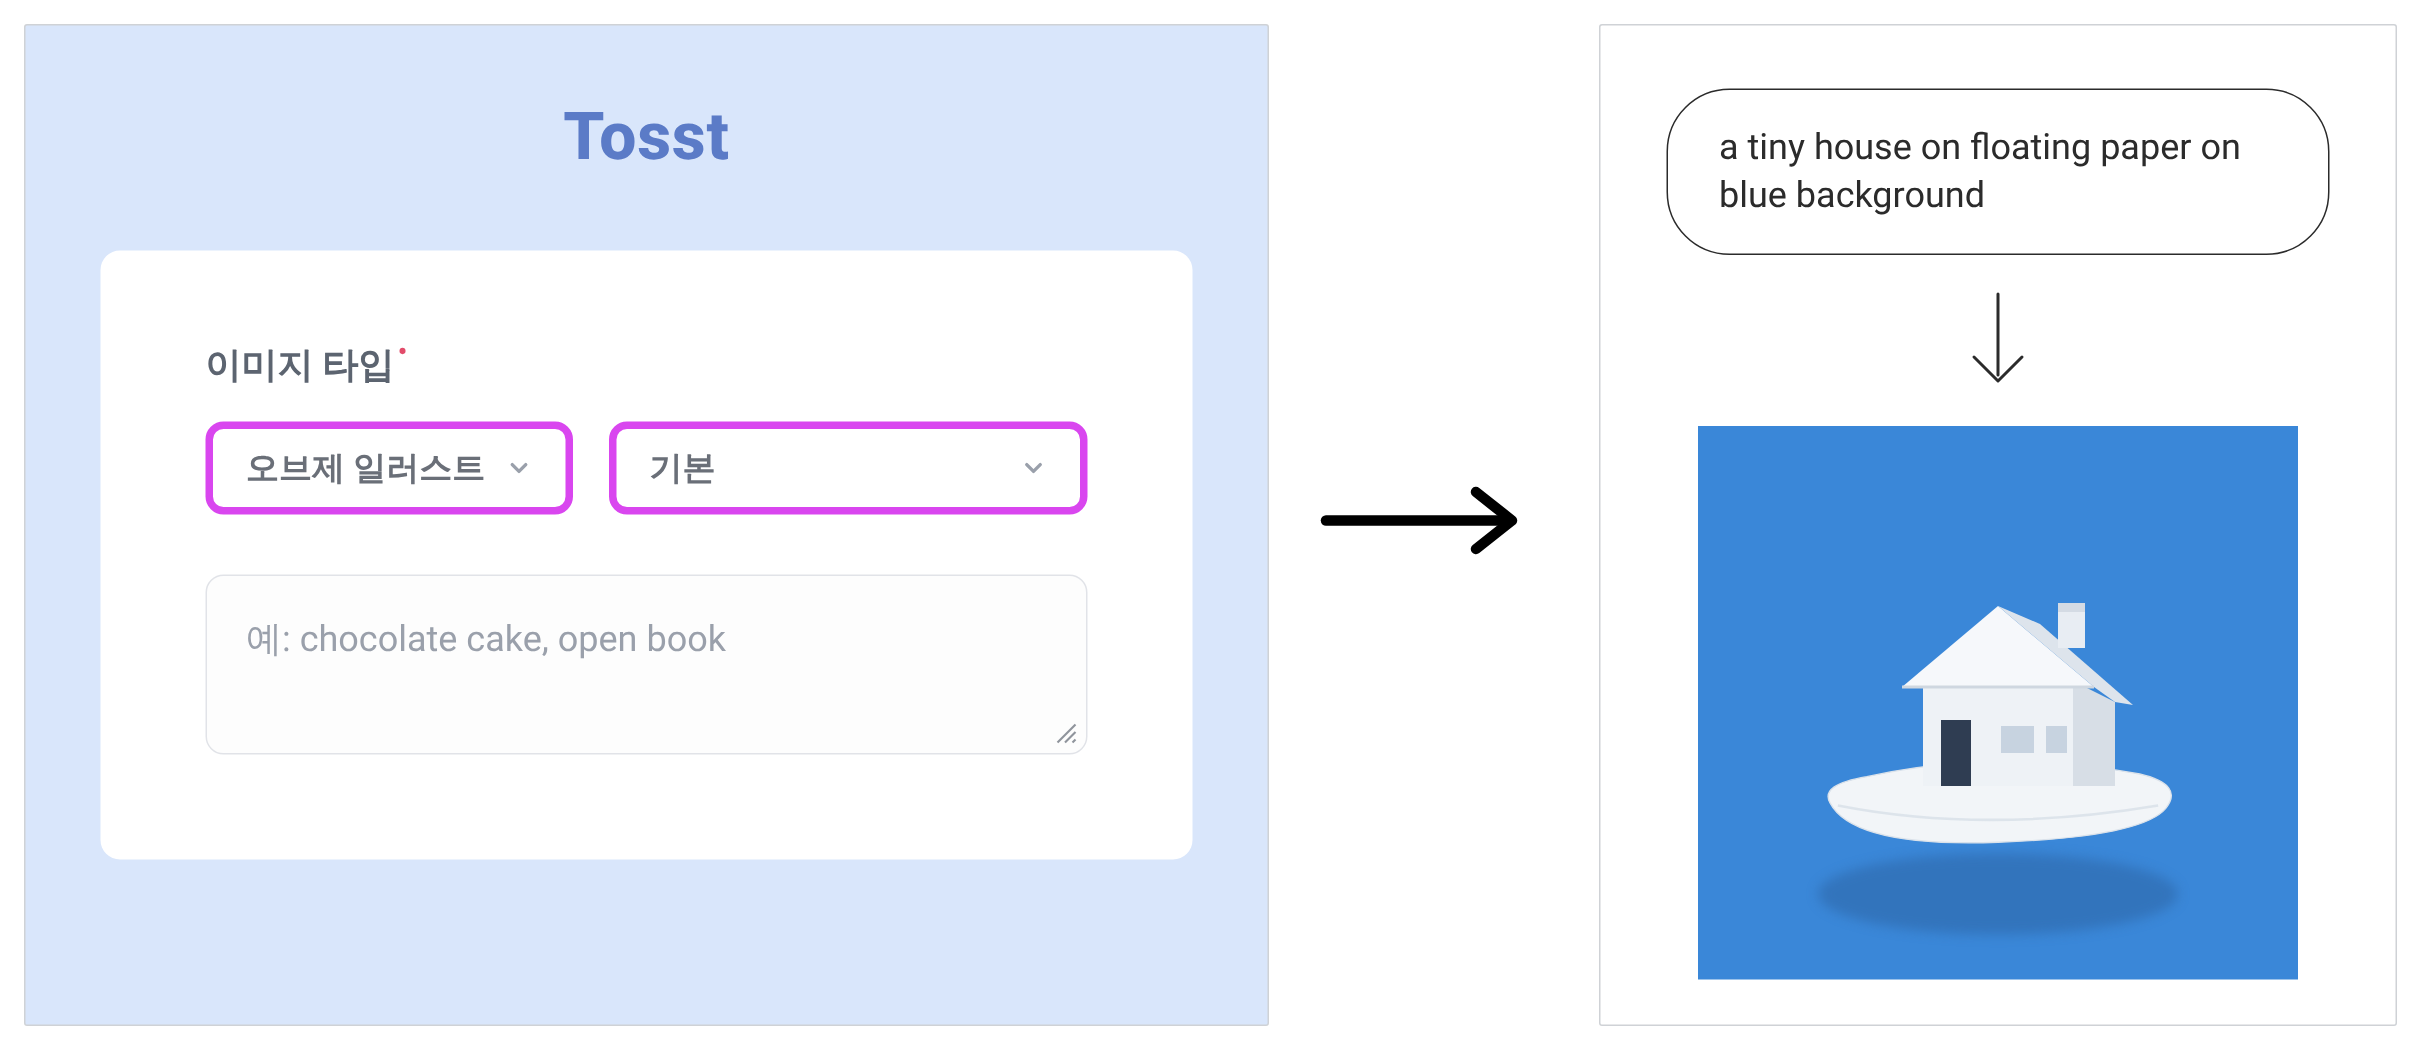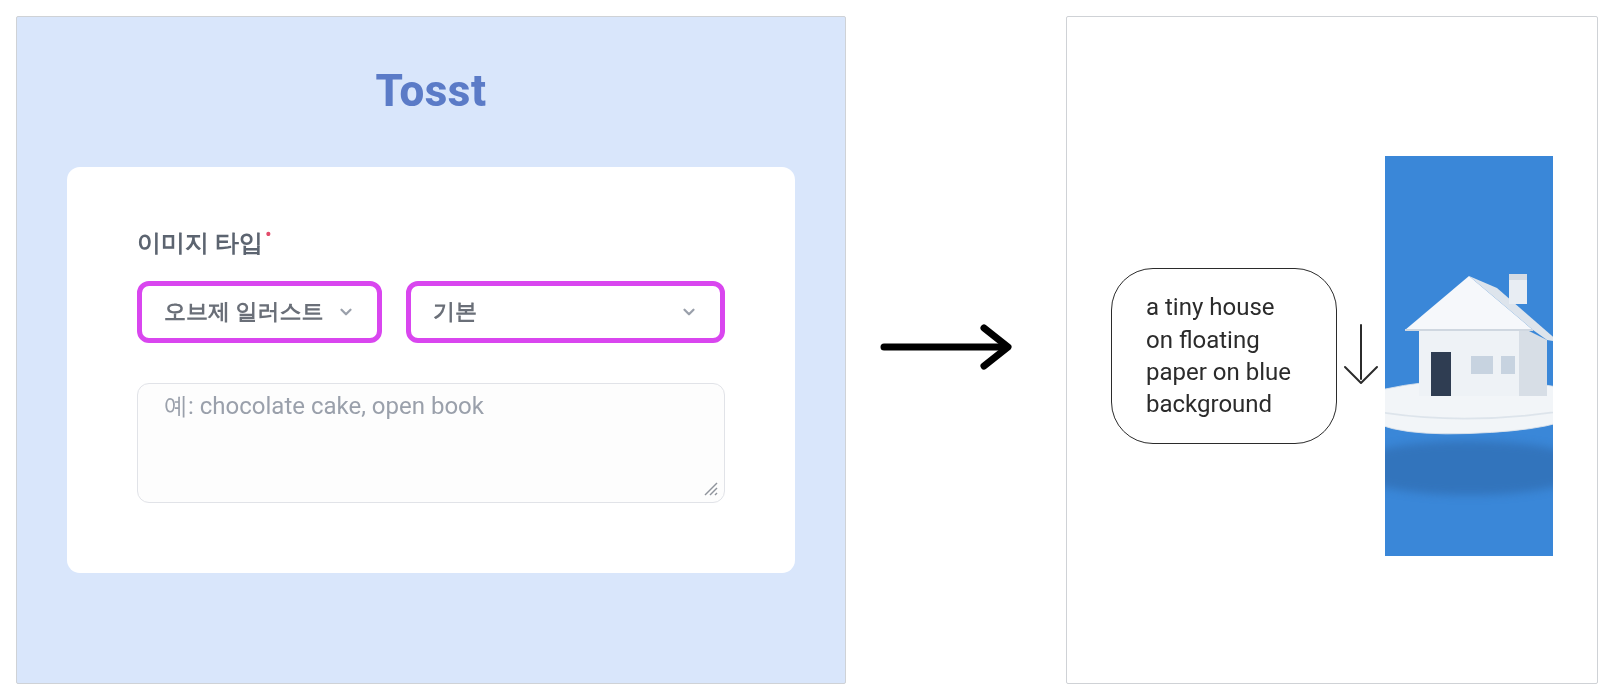--- a/index.html
+++ b/index.html
@@ -81,21 +81,21 @@
   .chevron {
     width: 18px;
     height: 18px;
     flex-shrink: 0;
   }
   .textarea {
     width: 100%;
     min-height: 120px;
     border: 1px solid #e1e3e8;
     border-radius: 12px;
-    padding: 6px 26px;
+    padding: 26px 26px;
     font-size: 24px;
     color: #9aa0ab;
     background: #fdfdfd;
     resize: both;
     position: relative;
   }
   .resize-handle {
     position: absolute;
     right: 6px;
     bottom: 6px;
@@ -118,21 +118,21 @@
   
   .right-panel {
     position: absolute;
     left: 1066px;
     top: 16px;
     width: 532px;
     height: 668px;
     border: 1px solid #cfd2d6;
     border-radius: 2px;
     display: flex;
-    flex-direction: row;
+    flex-direction: column;
     align-items: center;
     padding: 42px 44px 30px 44px;
   }
   .prompt-bubble {
     width: 100%;
     border: 1.5px solid #2b2b2b;
     border-radius: 42px;
     padding: 22px 34px;
     font-size: 24px;
     line-height: 1.35;

